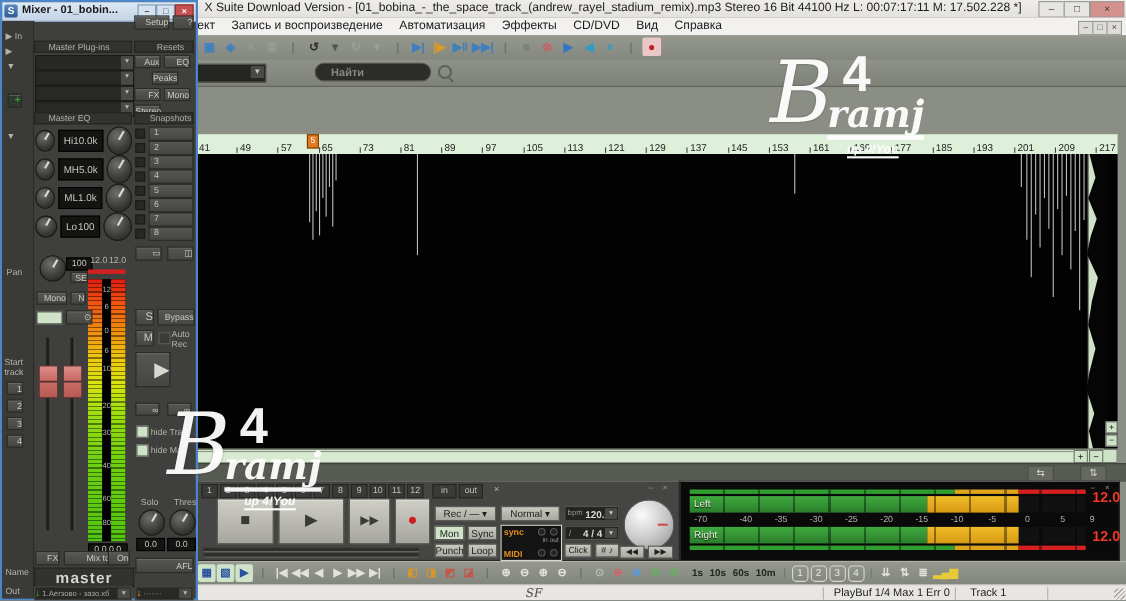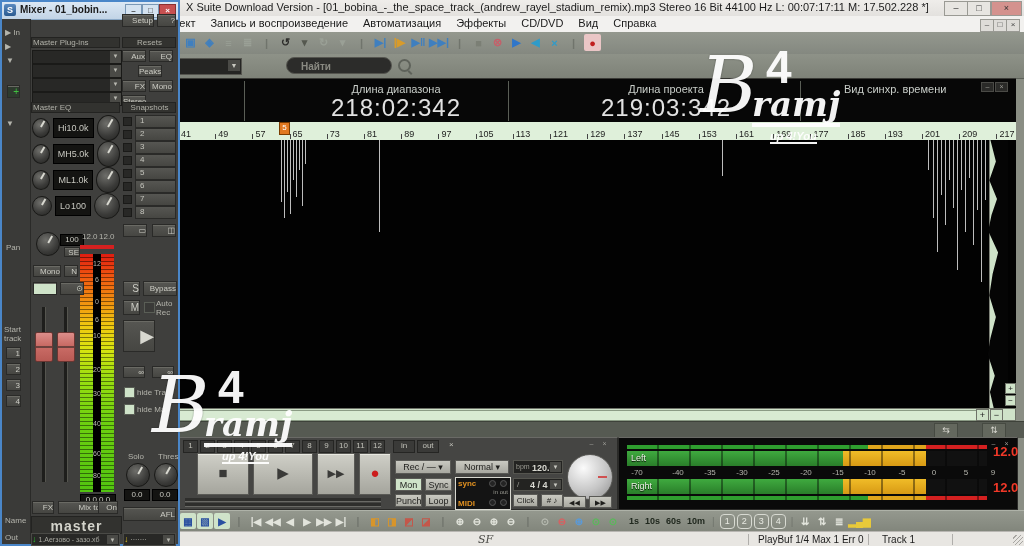--- a/index.html
+++ b/index.html
@@ -86,21 +86,21 @@
   .grip{position:absolute;right:1px;top:3px;width:10px;height:10px;background:repeating-linear-gradient(135deg,transparent 0 2px,#a8a6a2 2px 3px);}
 
   
   .mixer{left:0;top:0;width:180px;height:546px;background:#3f3f3d;border:2px solid #4a86c8;box-sizing:border-box;z-index:30;}
   .mxtitle{position:absolute;left:0;top:0;width:176px;height:17px;background:linear-gradient(#dce8f4,#c2d4e6);border-bottom:1px solid #8aa8c6;font-size:10px;font-weight:bold;color:#1a1a1a;}
   .mxico{position:absolute;left:2px;top:2px;width:12px;height:12px;background:linear-gradient(#5a8ac0,#2a5a90);color:#fff;font-size:9px;line-height:12px;text-align:center;border-radius:2px;}
   .mxbtn{position:absolute;top:2px;width:15px;height:12px;border:1px solid #7a98b6;background:#d4e2f0;font-size:8px;line-height:11px;text-align:center;color:#333;}
   .mxbtn.close{background:#c75050;color:#fff;border-color:#8a3030;}
   .rail{position:absolute;left:0;top:17px;width:28px;bottom:0;background:#3a3a38;border-right:1px solid #2a2a28;}
   .rlbl{position:absolute;font-size:8px;color:#b4b4ac;}
-  .hdr{position:absolute;height:11px;background:#32322f;border:1px solid #232321;color:#b0b0a8;font-size:8px;line-height:10px;padding-left:1px;box-sizing:border-box;}
+  .hdr{position:absolute;height:11px;background:#32322f;border:1px solid #232321;color:#b0b0a8;font-size:8px;line-height:10px;padding-left:12px;box-sizing:border-box;}
   .mbtn{position:absolute;background:linear-gradient(#565652,#464642);border:1px solid #2a2a28;box-shadow:inset 0 1px 0 #6a6a64;color:#ccccc4;font-size:8px;text-align:right;box-sizing:border-box;}
   .slot{position:absolute;left:30px;width:88px;height:12px;background:#282826;border:1px solid #1a1a18;}
   .slot .car{position:absolute;right:0;top:0;bottom:0;width:11px;background:#4a4a46;color:#b8b8b0;font-size:6px;text-align:center;line-height:11px;}
   .knob{display:inline-block;border-radius:50%;background:radial-gradient(circle at 40% 32%,#6e6e6a,#3a3a38 60%,#232321);border:1px solid #191917;position:relative;}
   .knob:after{content:"";position:absolute;left:50%;top:8%;width:2px;height:38%;background:#d8d8d0;transform:translateX(-50%) rotate(30deg);transform-origin:bottom center;}
   .k18{width:18px;height:18px;} .k22{width:22px;height:22px;} .k24{width:24px;height:24px;}
   .eqrow{display:flex;align-items:center;gap:3px;height:26px;}
   .eqbox{flex:1;height:18px;background:#141412;border:1px solid #000;color:#c8c8c0;font-size:9px;display:flex;align-items:center;justify-content:space-between;padding:0 4px;}
   .eqbox b{font-weight:normal;} .eqbox i{font-style:normal;}
   .snaprow{display:flex;align-items:center;gap:3px;height:12px;margin-bottom:1px;}
@@ -183,32 +183,20 @@
   </div>
 
   <div class="abs tb2">
     <div class="combo">
         <span class="car">▼</span>
       </div>
     <div class="searchpill">Найти</div>
     <div class="mag"></div>
   </div>
 
-  <div class="abs timedsp">
-    <div class="tdiv" style="left:68px;"></div>
-    <div class="tdiv" style="left:332px;"></div>
-    <div class="tdiv" style="left:624px;"></div>
-    <span class="tlabel" style="left:125px;width:190px;text-align:center;">Длина диапазона</span>
-    <span class="tval" style="left:125px;width:190px;text-align:center;">218:02:342</span>
-    <span class="tlabel" style="left:395px;width:190px;text-align:center;">Длина проекта</span>
-    <span class="tval" style="left:395px;width:190px;text-align:center;">219:03:342</span>
-    <span class="tlabel" style="left:668px;">Вид синхр. времени</span>
-    <span class="minibtn" style="right:22px;top:3px;">–</span>
-    <span class="minibtn" style="right:8px;top:3px;">×</span>
-  </div>
 
   <div class="abs ruler">
     <div>
         <span class="rtick" style="left: 5px;">41</span>
         <span class="rtick" style="left: 42.2px;">49</span>
         <span class="rtick" style="left: 79.4px;">57</span>
         <span class="rtick" style="left: 116.6px;">65</span>
         <span class="rtick" style="left: 153.8px;">73</span>
         <span class="rtick" style="left: 191px;">81</span>
         <span class="rtick" style="left: 228.2px;">89</span>

